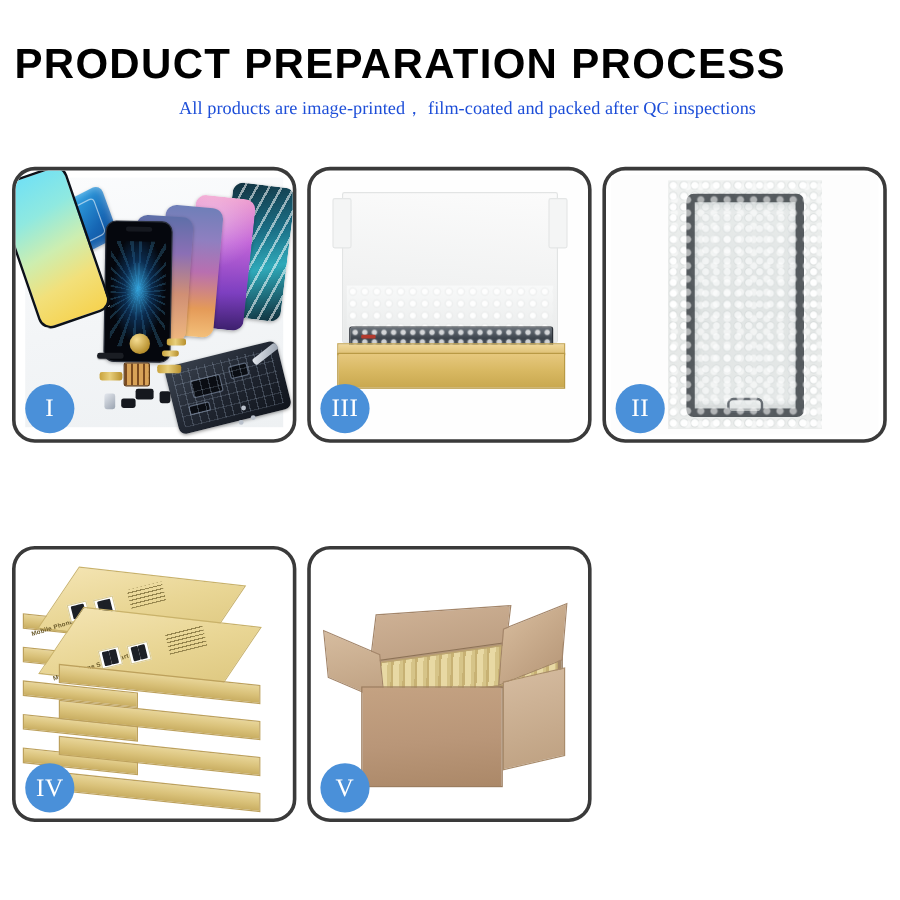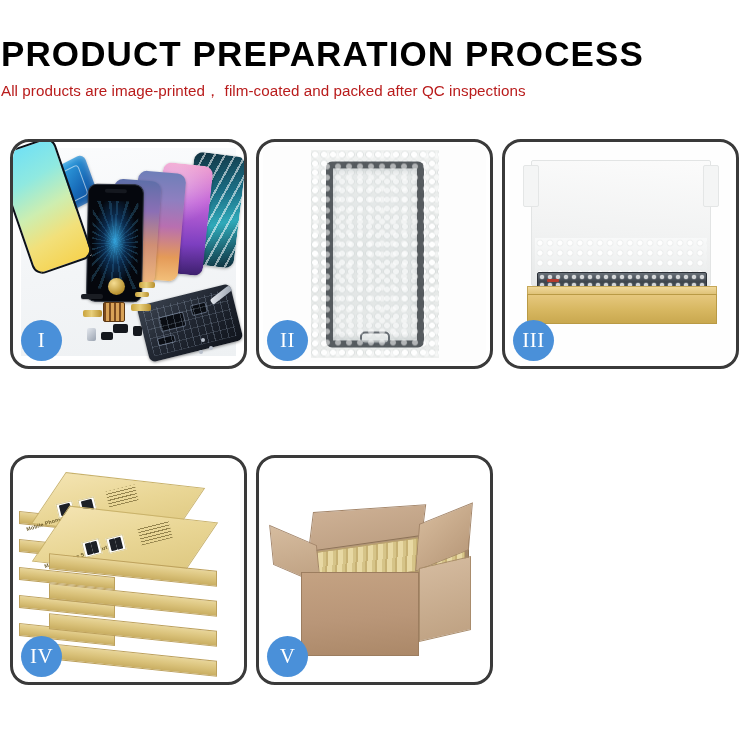--- a/index.html
+++ b/index.html
@@ -17,42 +17,42 @@
     position: relative;
     width: 750px;
     height: 750px;
     background: #ffffff;
   }
 
   
   .header {
     position: absolute;
     top: 34px;
-    left: 1px;
+    left: 12px;
     width: 618px;
-    text-align: left;
+    text-align: right;
   }
 
   .page-title {
     font-family: "Liberation Sans", sans-serif;
     font-size: 35px;
     font-weight: bold;
     letter-spacing: 1.1px;
     color: #000000;
     line-height: 1.12;
     white-space: nowrap;
   }
 
   .page-subtitle {
     margin-top: 9px;
-    font-family: Liberation Sans, sans-serif;
+    font-family: Liberation Serif, serif;
     font-size: 15.2px;
     font-weight: normal;
     letter-spacing: 0.05px;
-    color: #b91c1c;
+    color: #1d4ed8;
     line-height: 1.2;
     white-space: nowrap;
   }
 
   
   .grid {
     position: absolute;
     top: 139px;
     left: 10px;
     width: 730px;
@@ -564,40 +564,40 @@
         <div class="part part-screw" style="left:188px;top:196px;width:4px;height:4px;"></div>
         <div class="part part-screw" style="left:196px;top:204px;width:4px;height:4px;"></div>
         <div class="part part-screw" style="left:186px;top:208px;width:4px;height:4px;"></div>
         <div class="part part-silver" style="left:196px;top:150px;width:24px;height:6px;transform:rotate(-38deg);"></div>
       </div>
       <div class="badge">I</div>
     </div>
 
     <div class="panel">
       <div class="panel-art">
-        <div class="p2-bg"></div>
-        <div class="bubble-sheet">
-          <div class="screen-inner"></div>
-          <div class="bubble-overlay"></div>
-        </div>
-      </div>
-      <div class="badge">II</div>
-    </div>
-
-    <div class="panel">
-      <div class="panel-art">
         <div class="p3-bg"></div>
         <div class="p3-lid"></div>
         <div class="p3-foam"></div>
         <div class="p3-screen"></div>
         <div class="p3-screen-red"></div>
         <div class="p3-tray-top"></div>
         <div class="p3-tray-front"></div>
       </div>
       <div class="badge">III</div>
+    </div>
+
+    <div class="panel">
+      <div class="panel-art">
+        <div class="p2-bg"></div>
+        <div class="bubble-sheet">
+          <div class="screen-inner"></div>
+          <div class="bubble-overlay"></div>
+        </div>
+      </div>
+      <div class="badge">II</div>
     </div>
 
     <div class="panel">
       <div class="panel-art">
         <div class="p4-bg"></div>
         <div class="stack">
 
           <div class="kbox-side" style="left:6px;  top:58px;  width:96px; height:13px;"></div>
           <div class="kbox-side" style="left:6px;  top:86px;  width:96px; height:13px;"></div>
           <div class="kbox-side" style="left:6px;  top:114px; width:96px; height:13px;"></div>

